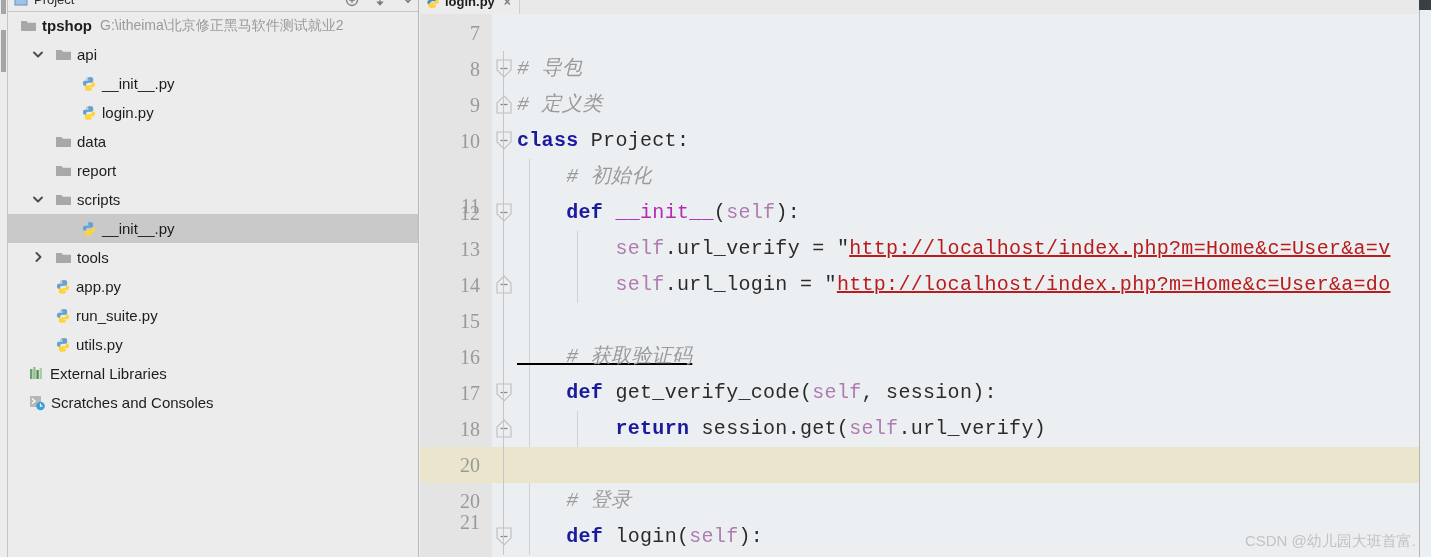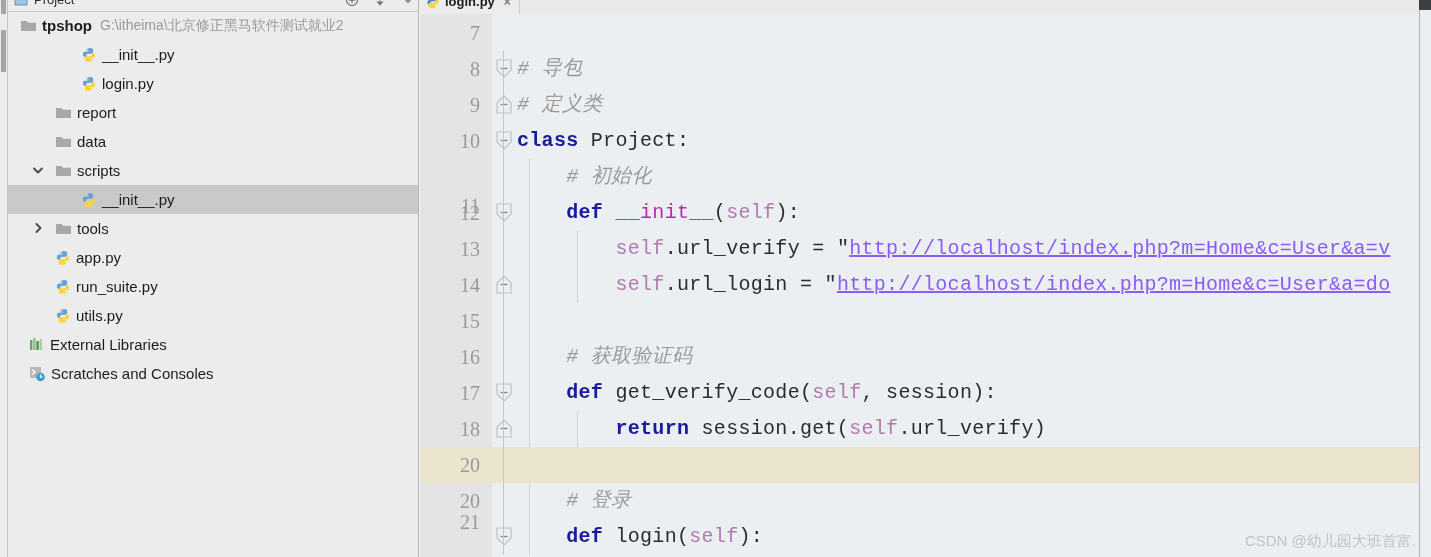--- a/index.html
+++ b/index.html
@@ -140,21 +140,21 @@
     line-height: 36px;
     white-space: pre;
     letter-spacing: .3px;
   }
   .kw { color: #1a1a9c; font-weight: bold; }
   .plain { color: #2b2b2b; }
   .cmt { color: #9a9a9a; font-style: italic; }
   .self { color: #b07bb0; }
   .magic { color: #b42ab4; }
   .str-q { color: #2b2b2b; }
-  .url { color: #8b5cf6; text-decoration: underline; }
+  .url { color: #b91c1c; text-decoration: underline; }
   .fn { color: #2b2b2b; }
 
   
   .iguide {
     position: absolute; top: 0; width: 1px; height: 36px;
     background: #d2d2d2;
   }
 
   
   .fold {
@@ -219,20 +219,33 @@
 
       <div class="row" style="padding-left:12px;">
         <svg class="node-icon" width="17" height="14" viewBox="0 0 17 14">
           <path d="M1 2h5.5l1.4 1.7H16v8.3H1z" fill="#a8a8a8"></path>
         </svg>
         <span class="label bold">tpshop</span>
         <span class="path-text">G:\itheima\北京修正黑马软件测试就业2</span>
       </div>
       <div id="tree-rows">
           <div class="row">
+            <span style="display:inline-block;width:24px"></span>
+            <span class="arrow">
+              <svg width="13" height="13" viewBox="0 0 13 13">
+                <path d="M2 4.5l4 4 4-4" fill="none" stroke="#4b4b4b" stroke-width="1.9" stroke-linecap="round" stroke-linejoin="round"></path>
+              </svg>
+            </span>
+            <span style="display:inline-block;width:10px"></span>
+            <svg class="node-icon" width="17" height="14" viewBox="0 0 17 14">
+              <path d="M1 2h5.5l1.4 1.7H16v8.3H1z" fill="#a8a8a8"></path>
+            </svg>
+            <span class="label">api</span>
+          </div>
+          <div class="row">
             <span style="display:inline-block;width:73px"></span>
             <svg class="node-icon" width="16" height="16" viewBox="0 0 14 14">
               <path d="M6.2 1.2h2.6c1 0 1.8.5 1.8 1.5v1.6c0 .9-.7 1.5-1.6 1.5H6.3c-1 0-1.8.7-1.8 1.7v1H3.3c-1 0-1.6-.8-1.6-2.2s.6-2.2 1.6-2.2h3.3v-.4H4.4V2.7c0-1 .8-1.5 1.8-1.5z" fill="#b9c9d6"></path>
               <path d="M6.2 1.2h2.6c1 0 1.8.5 1.8 1.5v1.6c0 .9-.7 1.5-1.6 1.5H6.3c-1 0-1.8.7-1.8 1.7v1H3.3c-1 0-1.6-.8-1.6-2.2s.6-2.2 1.6-2.2h3.3" fill="#5a9fd4" opacity=".9"></path>
               <path d="M7.7 12.8H5.2c-1 0-1.8-.5-1.8-1.5V9.7c0-.9.7-1.5 1.6-1.5h2.7c1 0 1.8-.7 1.8-1.7v-1h1.2c1 0 1.6.8 1.6 2.2s-.6 2.2-1.6 2.2H7.4v.4h2.1v1.1c0 1-.8 1.4-1.8 1.4z" fill="#ffd43b"></path>
             </svg>
             <span class="label">__init__.py</span>
           </div>
           <div class="row">
             <span style="display:inline-block;width:73px"></span>
@@ -241,28 +254,28 @@
               <path d="M6.2 1.2h2.6c1 0 1.8.5 1.8 1.5v1.6c0 .9-.7 1.5-1.6 1.5H6.3c-1 0-1.8.7-1.8 1.7v1H3.3c-1 0-1.6-.8-1.6-2.2s.6-2.2 1.6-2.2h3.3" fill="#5a9fd4" opacity=".9"></path>
               <path d="M7.7 12.8H5.2c-1 0-1.8-.5-1.8-1.5V9.7c0-.9.7-1.5 1.6-1.5h2.7c1 0 1.8-.7 1.8-1.7v-1h1.2c1 0 1.6.8 1.6 2.2s-.6 2.2-1.6 2.2H7.4v.4h2.1v1.1c0 1-.8 1.4-1.8 1.4z" fill="#ffd43b"></path>
             </svg>
             <span class="label">login.py</span>
           </div>
           <div class="row">
             <span style="display:inline-block;width:47px"></span>
             <svg class="node-icon" width="17" height="14" viewBox="0 0 17 14">
               <path d="M1 2h5.5l1.4 1.7H16v8.3H1z" fill="#a8a8a8"></path>
             </svg>
-            <span class="label">report</span>
+            <span class="label">data</span>
           </div>
           <div class="row">
             <span style="display:inline-block;width:47px"></span>
             <svg class="node-icon" width="17" height="14" viewBox="0 0 17 14">
               <path d="M1 2h5.5l1.4 1.7H16v8.3H1z" fill="#a8a8a8"></path>
             </svg>
-            <span class="label">data</span>
+            <span class="label">report</span>
           </div>
           <div class="row">
             <span style="display:inline-block;width:24px"></span>
             <span class="arrow">
               <svg width="13" height="13" viewBox="0 0 13 13">
                 <path d="M2 4.5l4 4 4-4" fill="none" stroke="#4b4b4b" stroke-width="1.9" stroke-linecap="round" stroke-linejoin="round"></path>
               </svg>
             </span>
             <span style="display:inline-block;width:10px"></span>
             <svg class="node-icon" width="17" height="14" viewBox="0 0 17 14">
@@ -410,21 +423,21 @@
           <div class="iguide" style="position: absolute; left: 109px; top: 253px;"></div>
           <div class="iguide" style="position: absolute; left: 157px; top: 253px;"></div>
           <div class="code-text" style="position: absolute; left: 97px; top: 253px; height: 36px;"><span class="plain">        </span><span class="self">self</span><span class="plain">.url_login = </span><span class="str-q">"</span><span class="url">http://localhost/index.php?m=Home&amp;c=User&amp;a=do</span></div>
           <div class="lnum" style="position: absolute; top: 289px; line-height: 36px;">15</div>
           <div class="vline" style="position: absolute; left: 83px; top: 289px; height: 36px;"></div>
           <div class="iguide" style="position: absolute; left: 109px; top: 289px;"></div>
           <div class="code-text" style="position: absolute; left: 97px; top: 289px; height: 36px;"></div>
           <div class="lnum" style="position: absolute; top: 325px; line-height: 36px;">16</div>
           <div class="vline" style="position: absolute; left: 83px; top: 325px; height: 36px;"></div>
           <div class="iguide" style="position: absolute; left: 109px; top: 325px;"></div>
-          <div class="code-text" style="position: absolute; left: 97px; top: 325px; height: 36px;"><span class="cmt">    # 获取验证码</span></div>
+          <div class="code-text" style="position: absolute; left: 97px; top: 325px; height: 36px; text-decoration: underline;"><span class="cmt">    # 获取验证码</span></div>
           <div class="lnum" style="position: absolute; top: 361px; line-height: 36px;">17</div>
           <div class="fold" style="position: absolute; left: 76px; top: 369px;"><svg width="16" height="19" viewBox="0 0 16 19">
               <path d="M1 1h14v10l-7 7-7-7z" fill="#eceff1" stroke="#c0c0c0" stroke-width="1.2"></path>
               <path d="M4.5 9.5h7" stroke="#8a8a8a" stroke-width="1.3"></path>
             </svg></div>
           <div class="vline" style="position: absolute; left: 83px; top: 361px; height: 36px;"></div>
           <div class="iguide" style="position: absolute; left: 109px; top: 361px;"></div>
           <div class="code-text" style="position: absolute; left: 97px; top: 361px; height: 36px;"><span class="plain">    </span><span class="kw">def </span><span class="fn">get_verify_code(</span><span class="self">self</span><span class="plain">, session):</span></div>
           <div class="lnum" style="position: absolute; top: 397px; line-height: 36px;">18</div>
           <div class="fold" style="position: absolute; left: 76px; top: 405px;"><svg width="16" height="19" viewBox="0 0 16 19">

